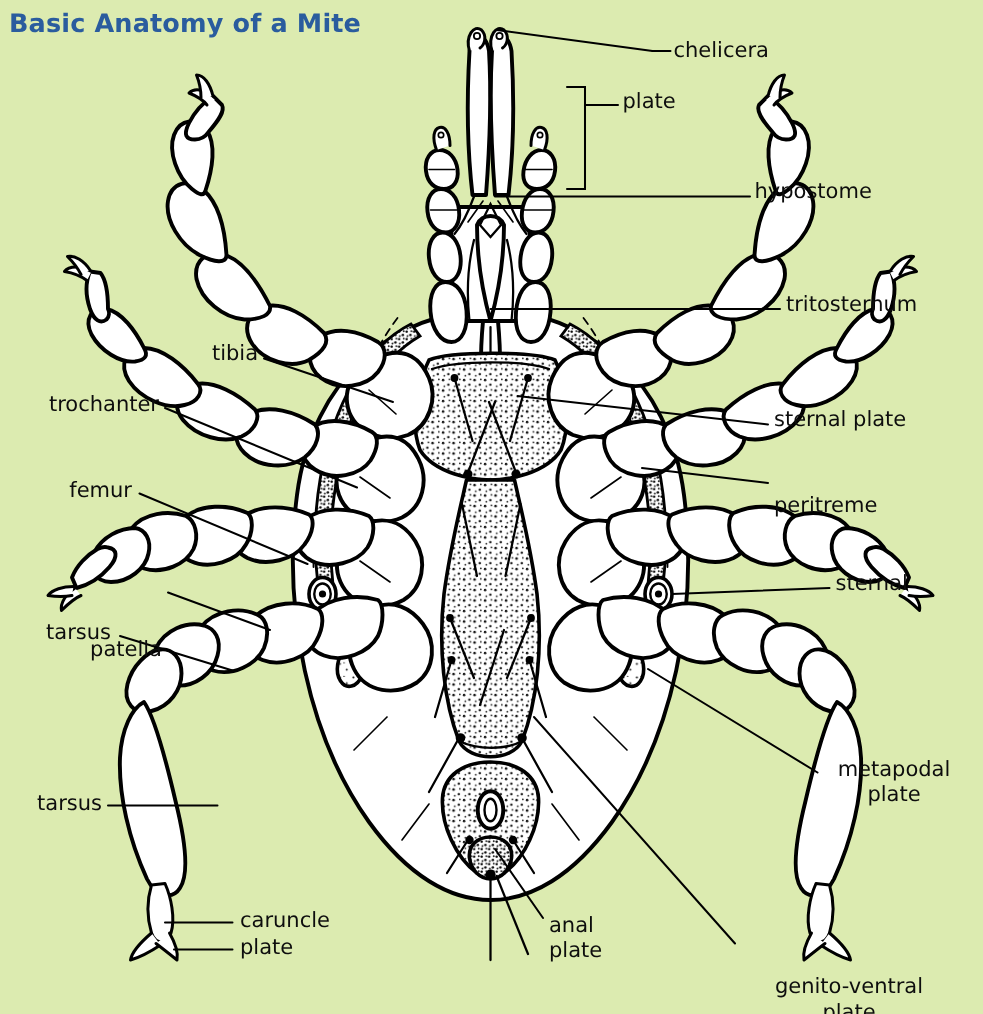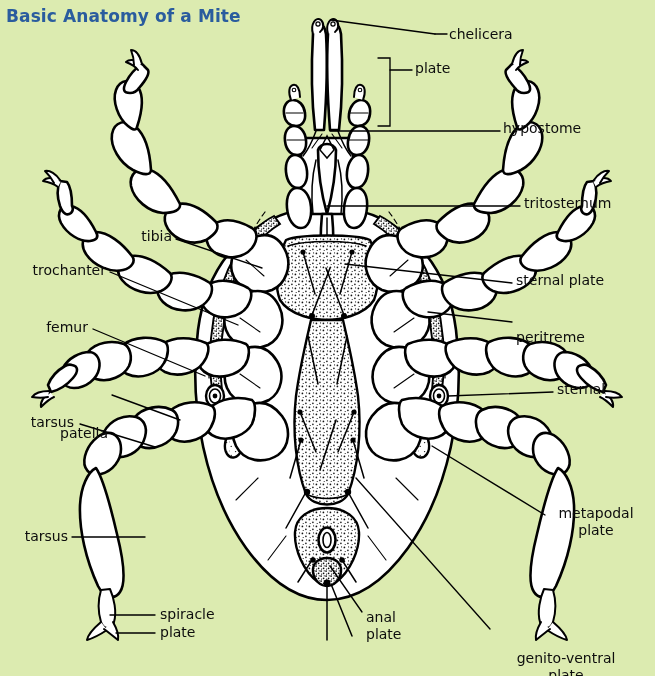--- a/index.html
+++ b/index.html
@@ -489,21 +489,21 @@
   <div class="lbl r" style="left:6px;top:262px;width:100px;">trochanter</div>
 
   <div class="lbl r" style="left:6px;top:319px;width:82px;">femur</div>
 
   <div class="lbl r" style="left:6px;top:381px;width:102px;margin-top:44px;">patella</div>
 
   <div class="lbl r" style="left:6px;top:414px;width:68px;">tarsus</div>
 
   <div class="lbl r" style="left:6px;top:528px;width:62px;">tarsus</div>
 
-  <div class="lbl" style="left:160px;top:606px;">spiracle</div>
+  <div class="lbl" style="left:160px;top:606px;">caruncle</div>
 
   <div class="lbl" style="left:160px;top:624px;">plate</div>
 
   <div class="lbl" style="left:366px;top:609px;">
     <div>anal</div>
     <div>plate</div>
   </div>
 
 </div>
 

